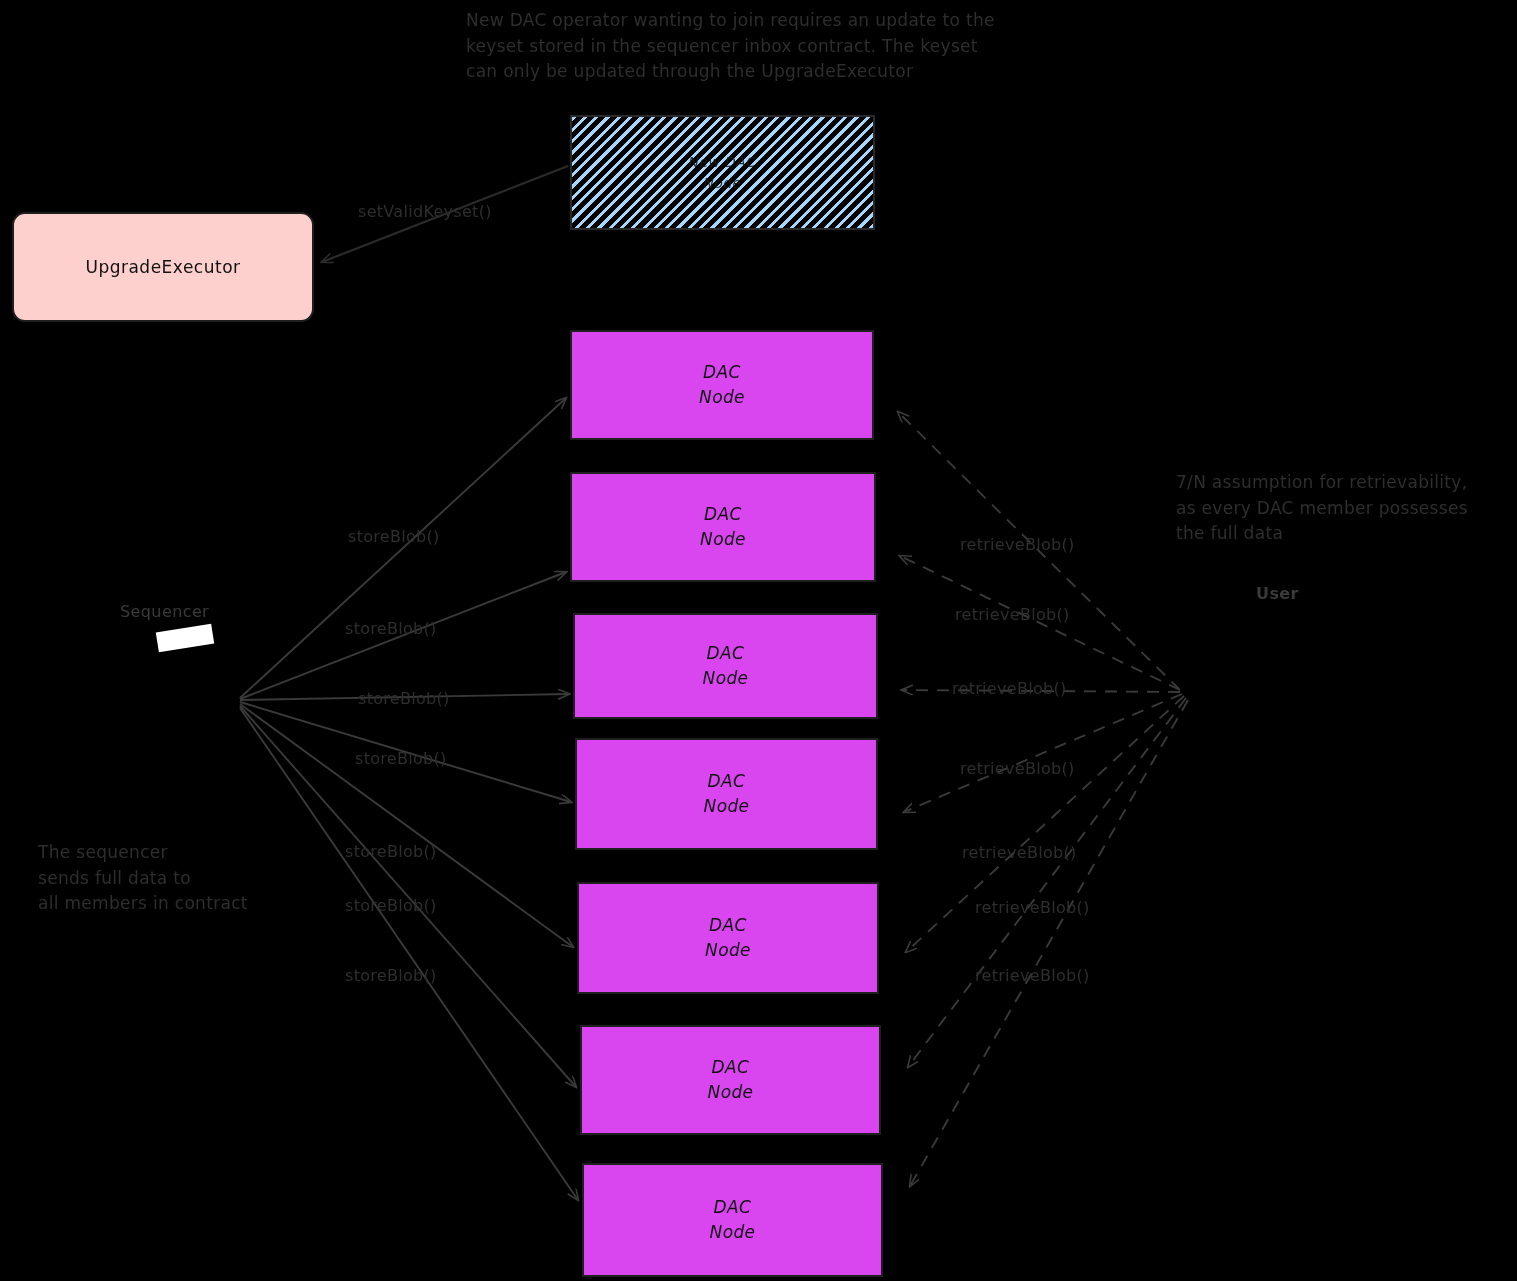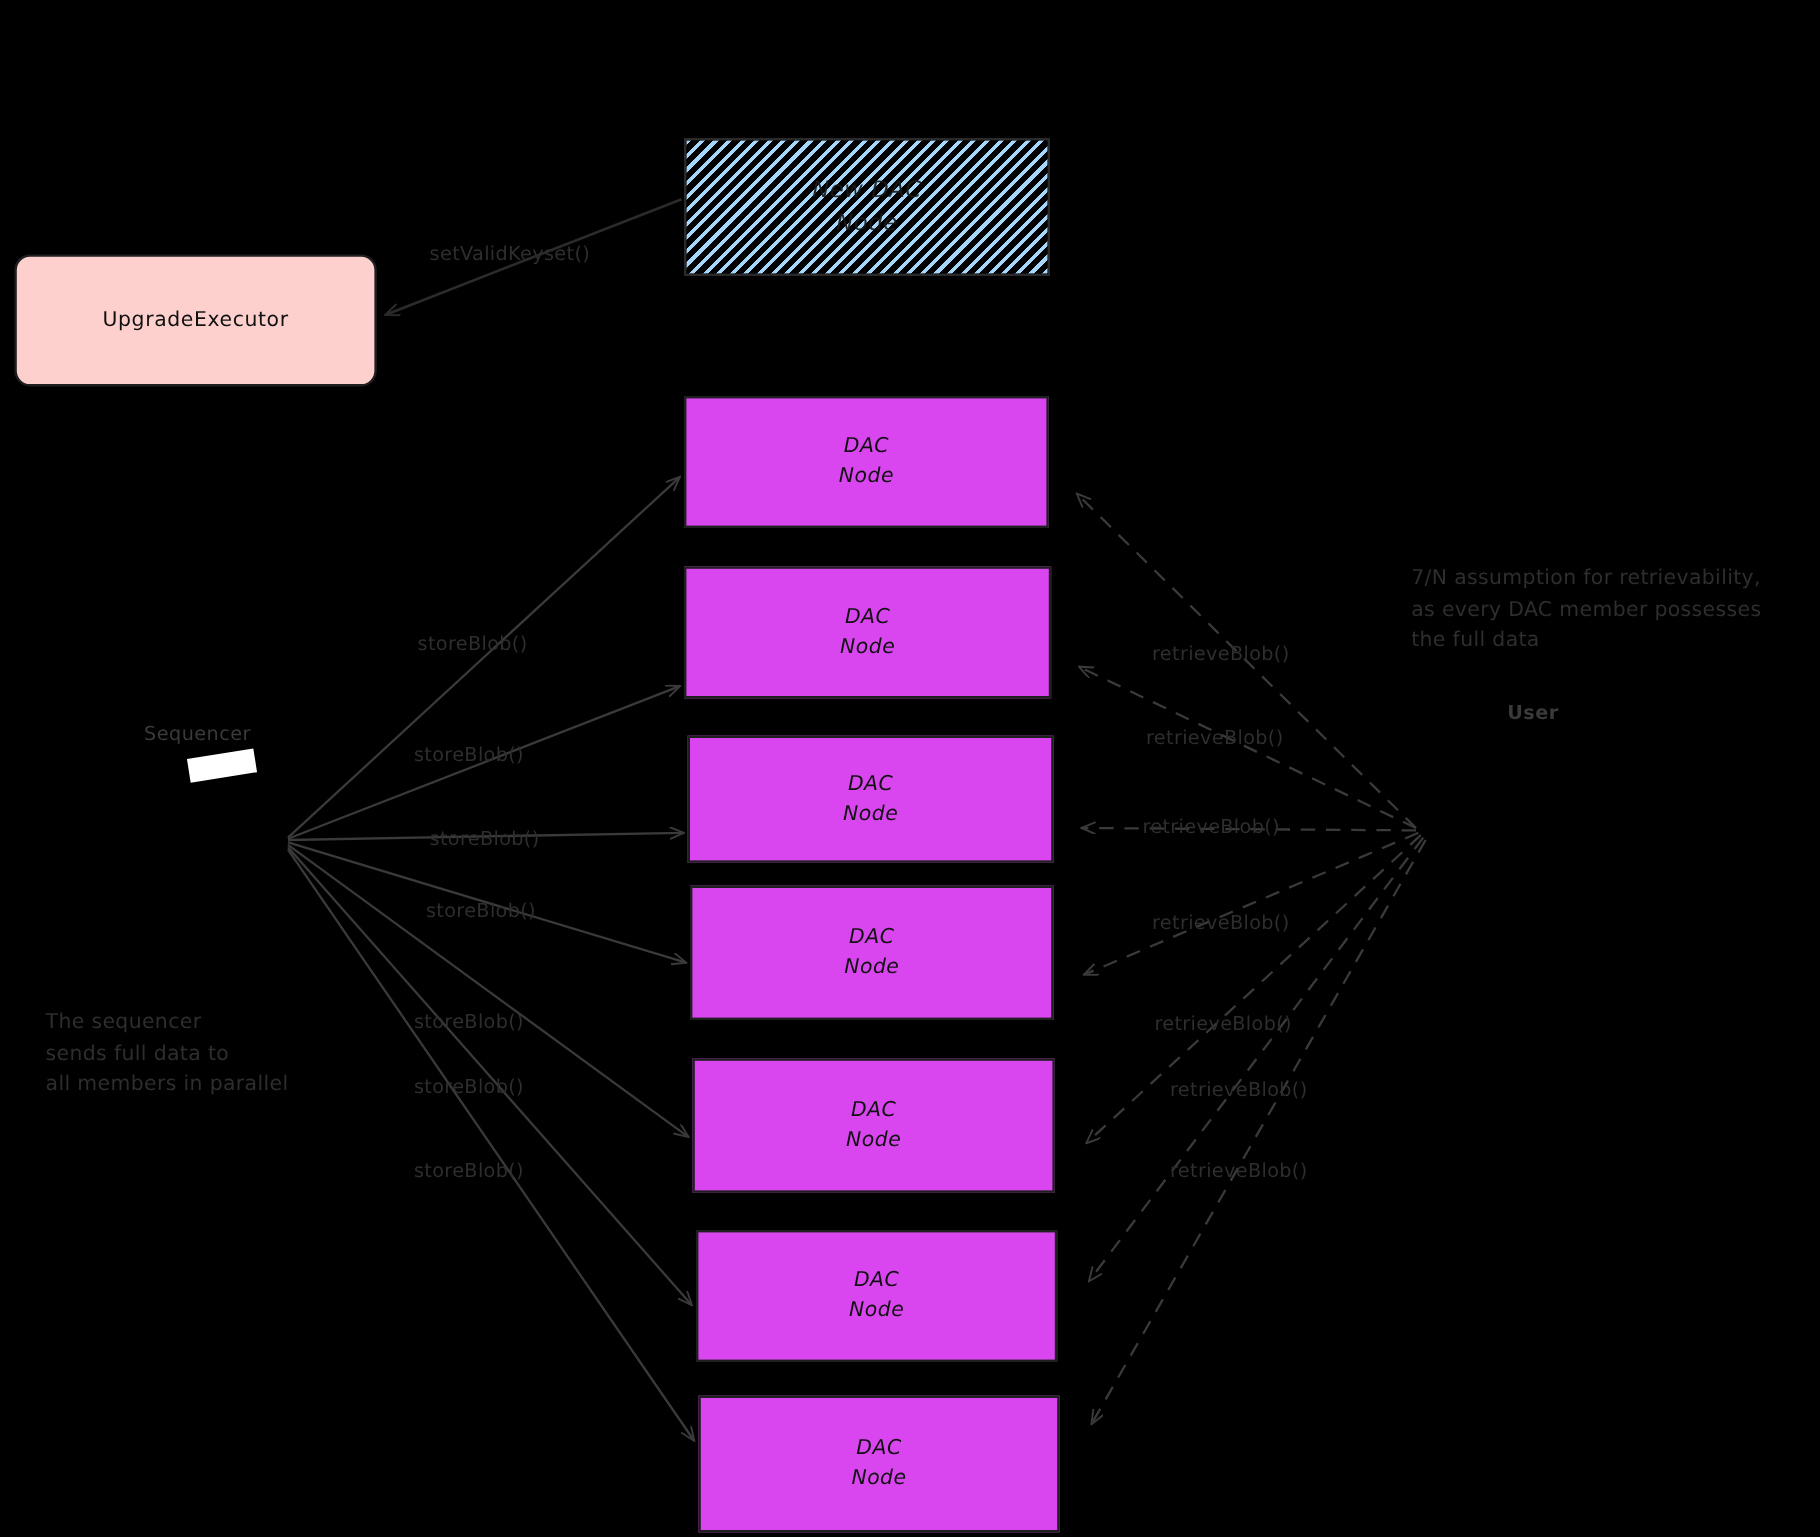--- a/index.html
+++ b/index.html
@@ -25,21 +25,21 @@
   }
   .pink-label{font-size:17px;color:#111;letter-spacing:.5px;}
   .hatch-box{
     position:absolute;border:2px solid #2a2a2a;box-sizing:border-box;
     display:flex;align-items:center;justify-content:center;
     background-image:repeating-linear-gradient(135deg,
         #a5d6fb 0px,#a5d6fb 3px,
         #000 3px,#000 8px);
   }
   .hatch-label{
-    text-align:center;line-height:1.45;font-size:19px;font-style:italic;
+    text-align:center;line-height:1.45;font-size:14px;font-style:italic;
     color:#1b1b1b;white-space:pre-line;opacity:.92;letter-spacing:.4px;
   }
   .note{
     position:absolute;color:#2e2e2e;font-size:17px;line-height:1.5;
     white-space:pre-line;letter-spacing:.3px;
   }
   .edge-label{
     position:absolute;color:#2e2e2e;font-size:16px;white-space:nowrap;
     letter-spacing:.3px;
     text-align:center;
@@ -47,20 +47,23 @@
   .plain-label{position:absolute;color:#3a3a3a;font-size:16px;letter-spacing:.4px;}
   .seq-glyph{
     position:absolute;background:#fff;transform:rotate(-9deg);
   }
 </style>
 </head>
 <body>
 
 <div id="canvas">
 
+  <div class="note" style="left:466px;top:8px;width:640px;">New DAC operator wanting to join requires an update to the
+keyset stored in the sequencer inbox contract. The keyset
+can only be updated through the UpgradeExecutor</div>
 
   <div class="hatch-box" style="left:570px;top:115px;width:305px;height:115px;">
     <div class="hatch-label">New DAC
 Node</div>
   </div>
 
   <div class="pink-box" style="left:12px;top:212px;width:302px;height:110px;border-radius:13px;">
     <div class="pink-label">UpgradeExecutor</div>
   </div>
 
@@ -99,21 +102,21 @@
 Node</div>
   </div>
 
   <div class="plain-label" style="left:120px;top:602px;">Sequencer</div>
   <div class="seq-glyph" style="left:157px;top:628px;width:56px;height:20px;"></div>
 
   <div class="plain-label" style="left:1256px;top:584px;font-weight:bold;">User</div>
 
   <div class="note" style="left:38px;top:840px;width:250px;">The sequencer
 sends full data to
-all members in parallel</div>
+all members in contract</div>
 
   <div class="note" style="left:1176px;top:470px;width:340px;">7/N assumption for retrievability,
 as every DAC member possesses
 the full data</div>
 
   <svg class="layer" viewBox="0 0 1517 1281">
     <defs>
       <marker id="ah" markerWidth="13" markerHeight="13" refX="11" refY="5" orient="auto" markerUnits="userSpaceOnUse">
         <path d="M0,0 L12,5 L0,10" fill="none" stroke="#2b2b2b" stroke-width="1.6"></path>
       </marker>

